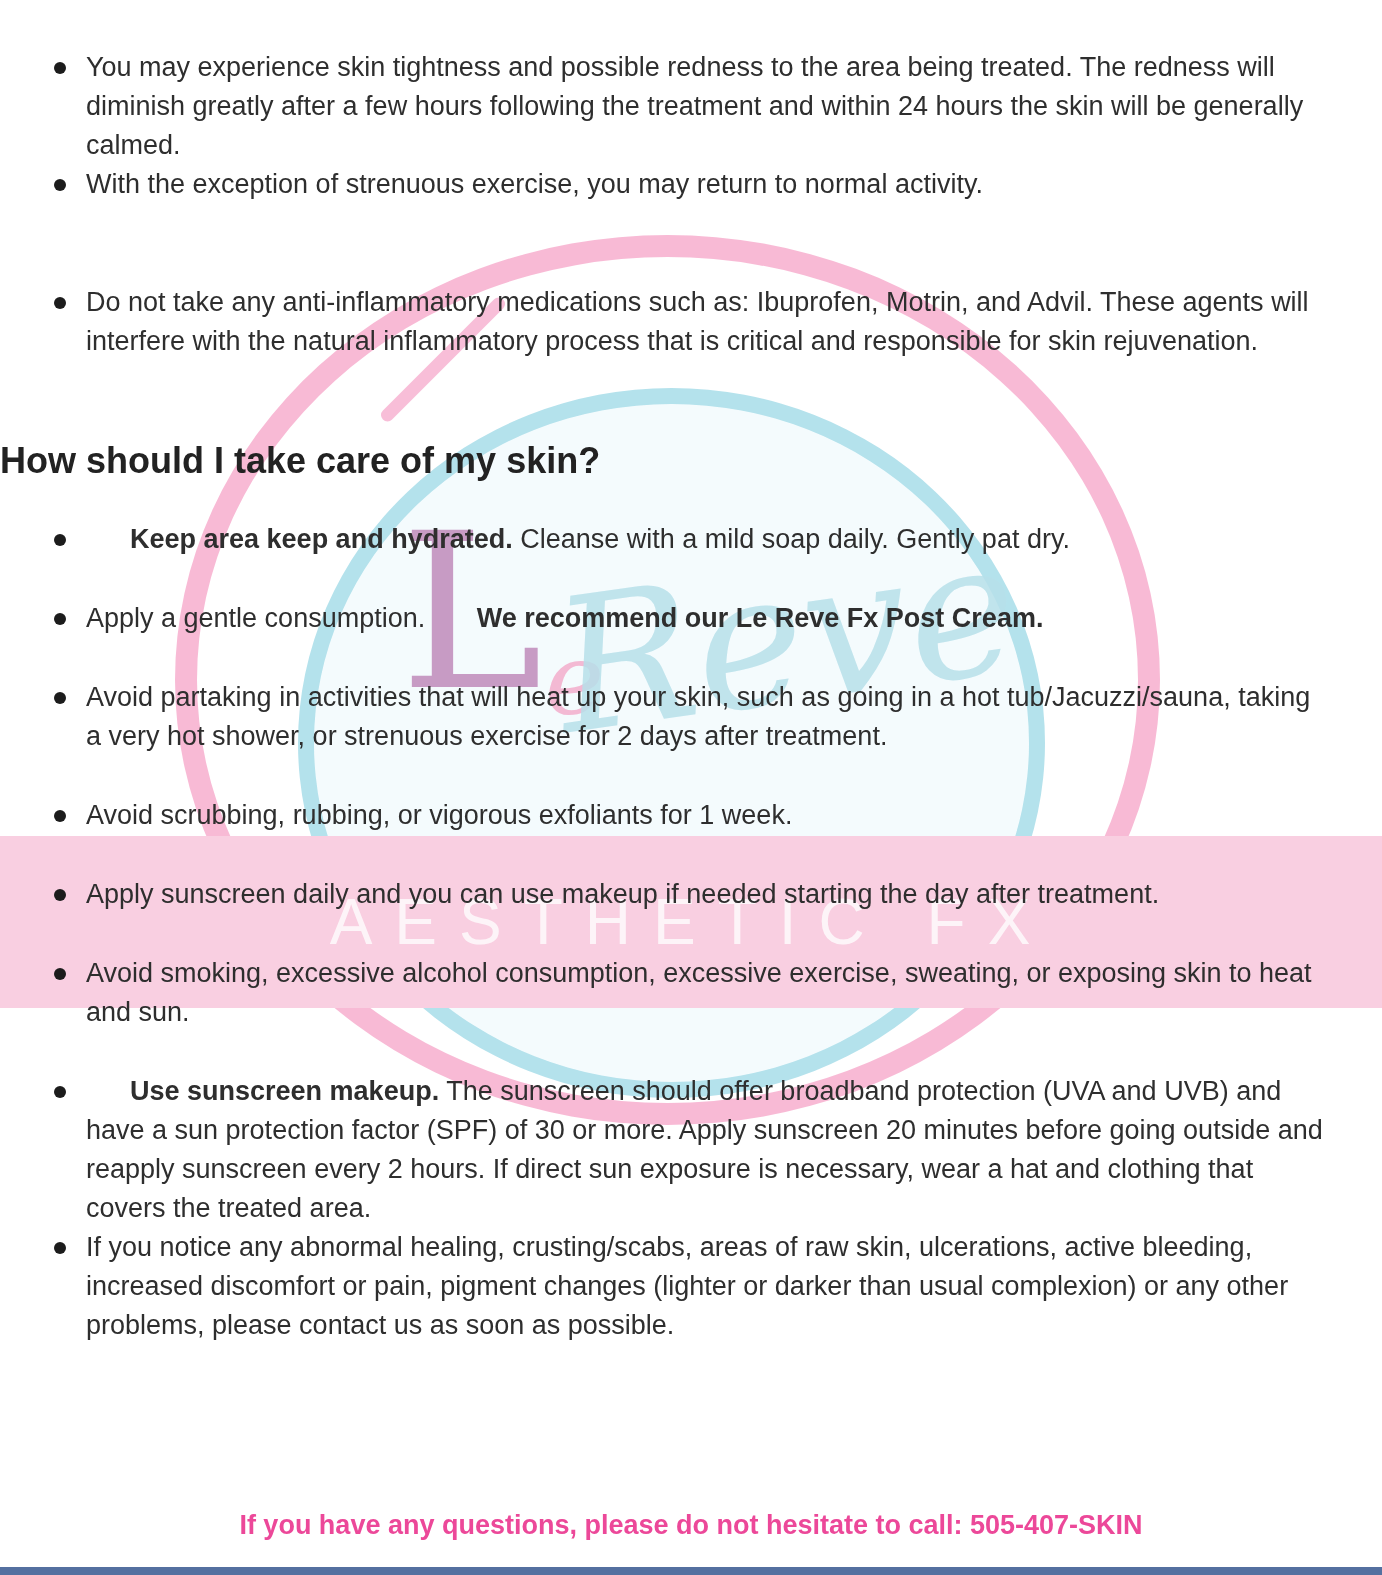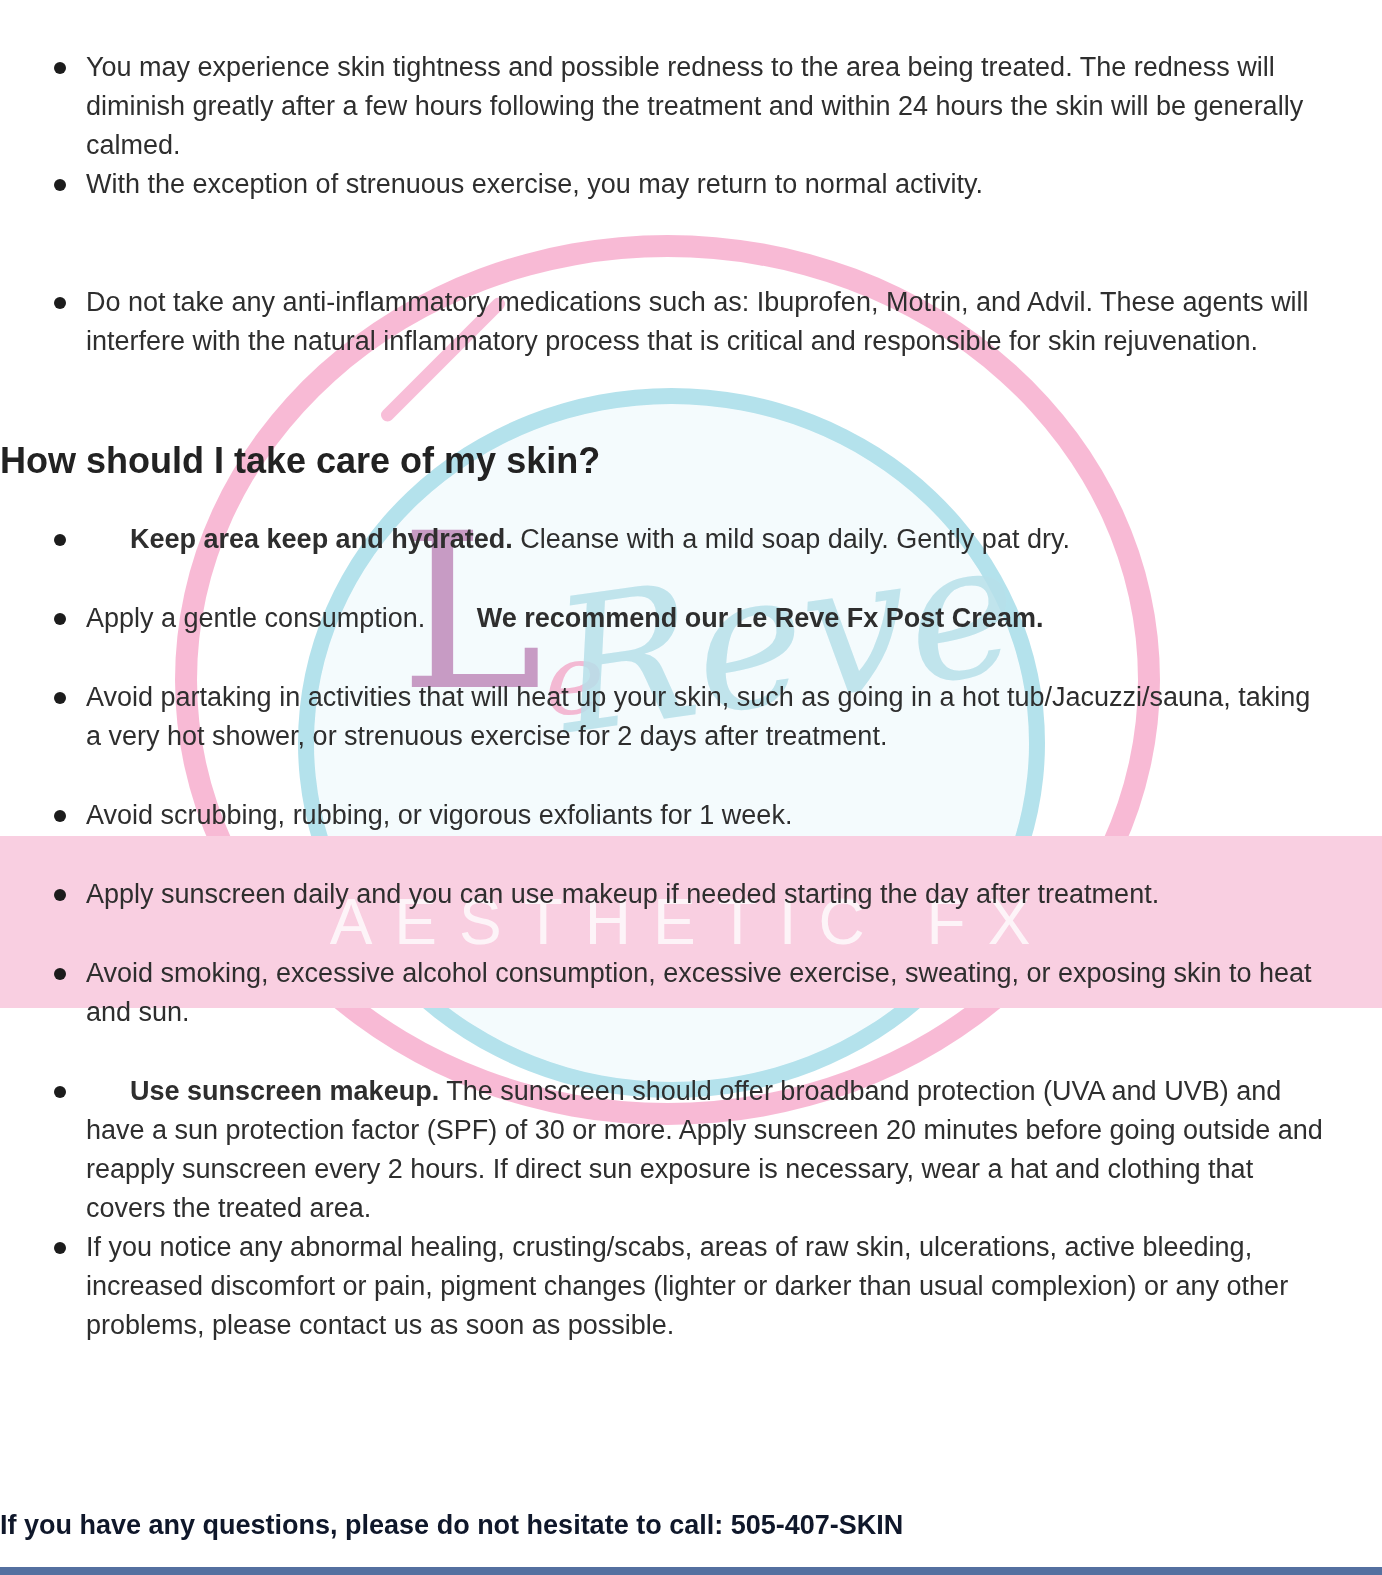--- a/index.html
+++ b/index.html
@@ -105,24 +105,24 @@
     margin-left: 0;
     font-size: 36px;
     font-weight: 700;
     color: #222222;
   }
 
   .footer {
     position: absolute;
     left: 0; right: 0; top: 1506px;
     z-index: 1;
-    text-align: left;
+    text-align: center;
     font-weight: 700;
     font-size: 27px;
-    color: #0f172a;
+    color: #ec4899;
   }
 
   .bottom-bar {
     position: absolute;
     left: 0; bottom: 0;
     width: 100%; height: 8px;
     background: var(--bottom-bar, #5470a0);
     z-index: 2;
   }
 </style>

